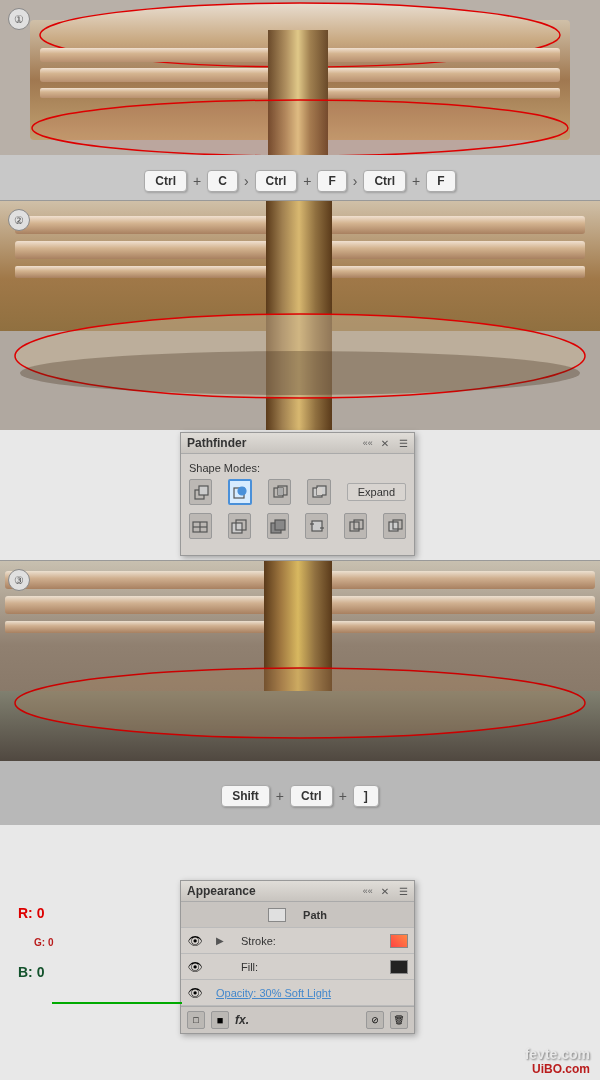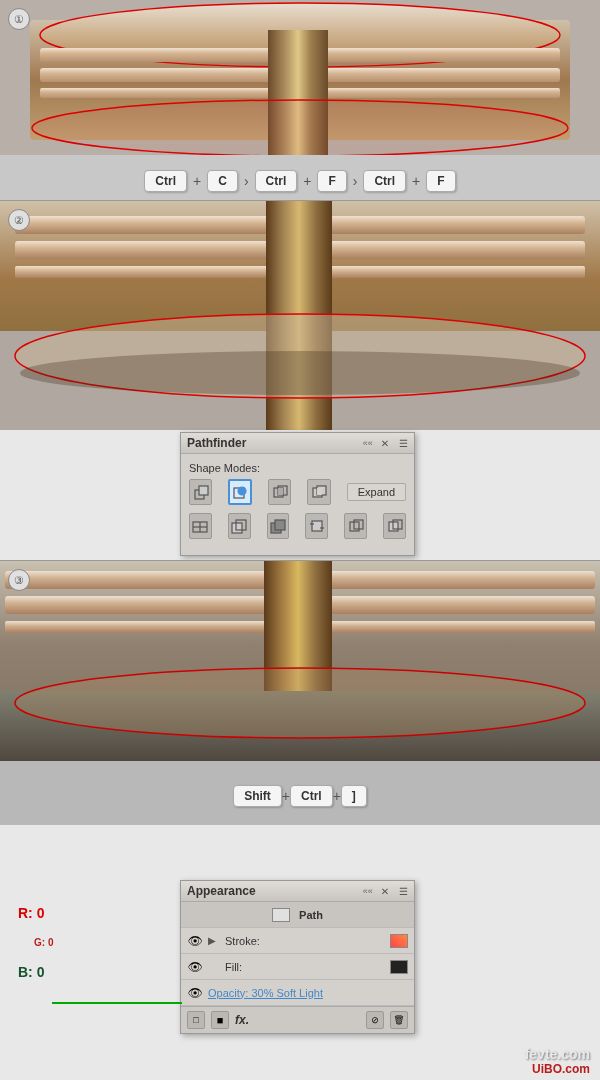--- a/index.html
+++ b/index.html
@@ -167,41 +167,42 @@
       border-top: 1px solid #999;
     }
     .kbd-row3 {
       position: absolute;
       bottom: 18px;
       left: 0;
       width: 600px;
       display: flex;
       align-items: center;
       justify-content: center;
+      gap: 6px;
     }
 
     
     .appearance-panel {
       position: absolute;
       top: 880px;
       left: 180px;
       width: 235px;
       background: #d4d0cc;
       border: 1px solid #999;
       box-shadow: 2px 2px 6px rgba(0,0,0,0.3);
     }
     .ap-body {
       padding: 0;
     }
     .ap-row {
       display: flex;
       align-items: center;
       padding: 4px 6px;
       border-bottom: 1px solid #bbb;
-      gap: 5px;
+      gap: 13px;
       min-height: 26px;
     }
     .ap-row:last-child {
       border-bottom: none;
     }
     .ap-eye {
       width: 16px;
       height: 16px;
       display: flex;
       align-items: center;

